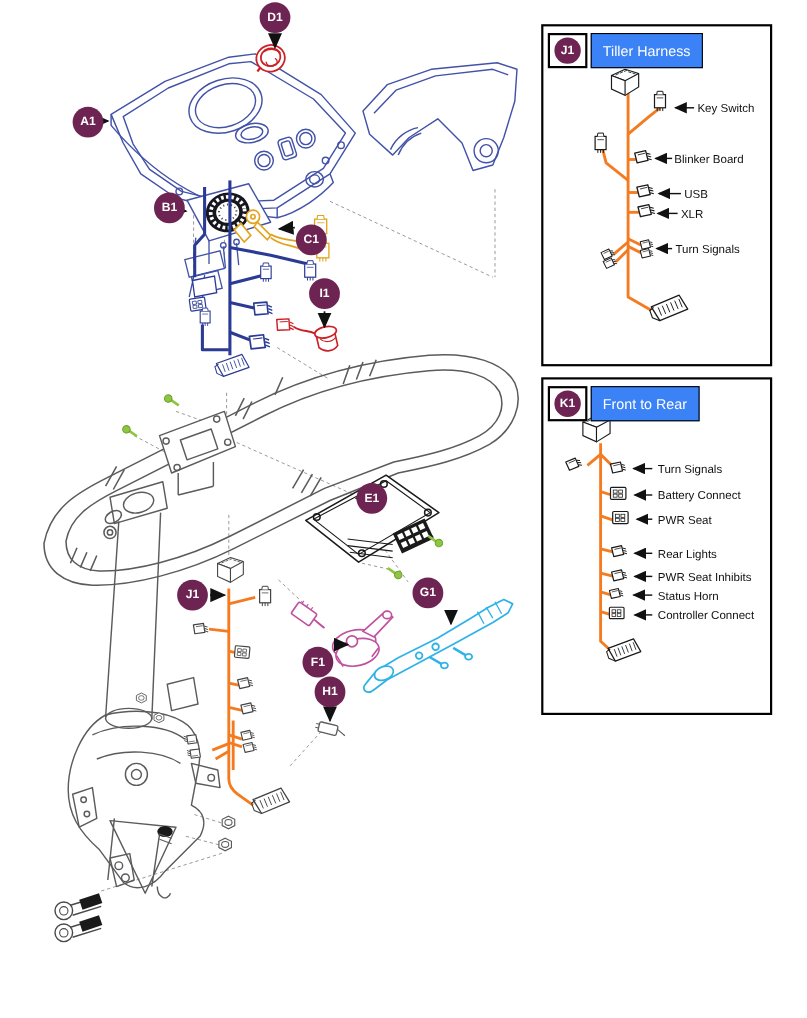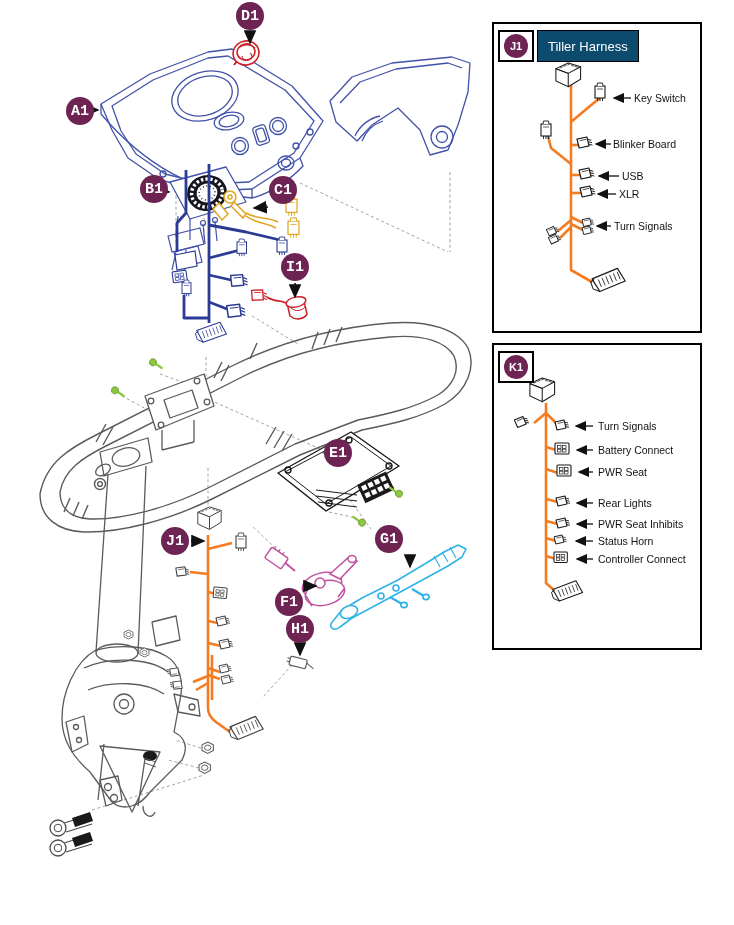--- a/index.html
+++ b/index.html
@@ -1,27 +1,27 @@
 <!DOCTYPE html>
 <html><head>
 <meta charset="utf-8">
 <style>
   html,body{margin:0;padding:0;background:#fff;}
   body{width:734px;height:925px;font-family:"Liberation Sans",sans-serif;}
   .stage{position:relative;width:734px;height:925px;background:#fff;overflow:hidden;}
   .art{position:absolute;left:0;top:0;}
   .badge{position:absolute;width:28px;height:28px;border-radius:50%;background:#6e2452;color:#fff;
-         display:flex;align-items:center;justify-content:center;font-weight:bold;font-size:15px;font-family:Liberation Mono, monospace;}
+         display:flex;align-items:center;justify-content:center;font-weight:bold;font-size:11px;}
   .panel{position:absolute;border:2px solid #000;background:#fff;box-sizing:border-box;}
   .panel-art{position:absolute;left:0;top:0;}
   .panel-head{position:absolute;left:4px;top:6px;display:flex;align-items:stretch;}
   .pbadge-box{border:2px solid #000;background:#fff;padding:2px 4px;display:flex;align-items:center;}
   .pbadge{width:24px;height:24px;border-radius:50%;background:#6e2452;color:#fff;display:flex;
           align-items:center;justify-content:center;font-weight:bold;font-size:11px;}
-  .ptitle{background:#0c4a6e;border:1px solid #000;color:#fff;font-size:13px;display:flex;
+  .ptitle{background:#3b82f6;border:1px solid #000;color:#fff;font-size:13px;display:flex;
           align-items:center;padding:0 10px;margin-left:3px;}
   .panel-art text{font-size:10.5px;fill:#111;font-family:"Liberation Sans",sans-serif;}
   svg{overflow:visible;}
 </style>
 </head>
 <body>
 
 <div class="stage">
 
   <svg class="art" width="734" height="925" viewBox="0 0 734 925">
@@ -342,21 +342,21 @@
       <path d="M191,541 L204,541" marker-end="url(#mA)"></path>
       <path d="M305,586 L316,586" marker-end="url(#mA)"></path>
       <path d="M410,555 L410,567" marker-end="url(#mA)"></path>
       <path d="M300,645 L300,655" marker-end="url(#mA)"></path>
     </g>
   </svg>
 
   <div class="badge" style="left:66px;top:97px">A1</div>
   <div class="badge" style="left:236px;top:2px">D1</div>
   <div class="badge" style="left:140px;top:175px">B1</div>
-  <div class="badge" style="left:269px;top:176px">C1</div>
+  <div class="badge" style="left:269px;top:204px">C1</div>
   <div class="badge" style="left:281px;top:253px">I1</div>
   <div class="badge" style="left:324px;top:439px">E1</div>
   <div class="badge" style="left:161px;top:527px">J1</div>
   <div class="badge" style="left:275px;top:588px">F1</div>
   <div class="badge" style="left:375px;top:525px">G1</div>
   <div class="badge" style="left:286px;top:615px">H1</div>
 
   <div class="panel" style="left:492px;top:22px;width:210px;height:311px">
     <svg class="panel-art" width="210" height="311" viewBox="0 0 210 311">
       <defs>
@@ -452,16 +452,17 @@
       <text x="104" y="131">PWR Seat</text>
       <text x="104" y="162">Rear Lights</text>
       <text x="104" y="183">PWR Seat Inhibits</text>
       <text x="104" y="200">Status Horn</text>
       <text x="104" y="218">Controller Connect</text>
     </svg>
     <div class="panel-head">
       <div class="pbadge-box">
         <div class="pbadge">K1</div>
       </div>
+      <div class="ptitle">Front to Rear</div>
     </div>
   </div>
 
 </div>
 
 </body></html>

